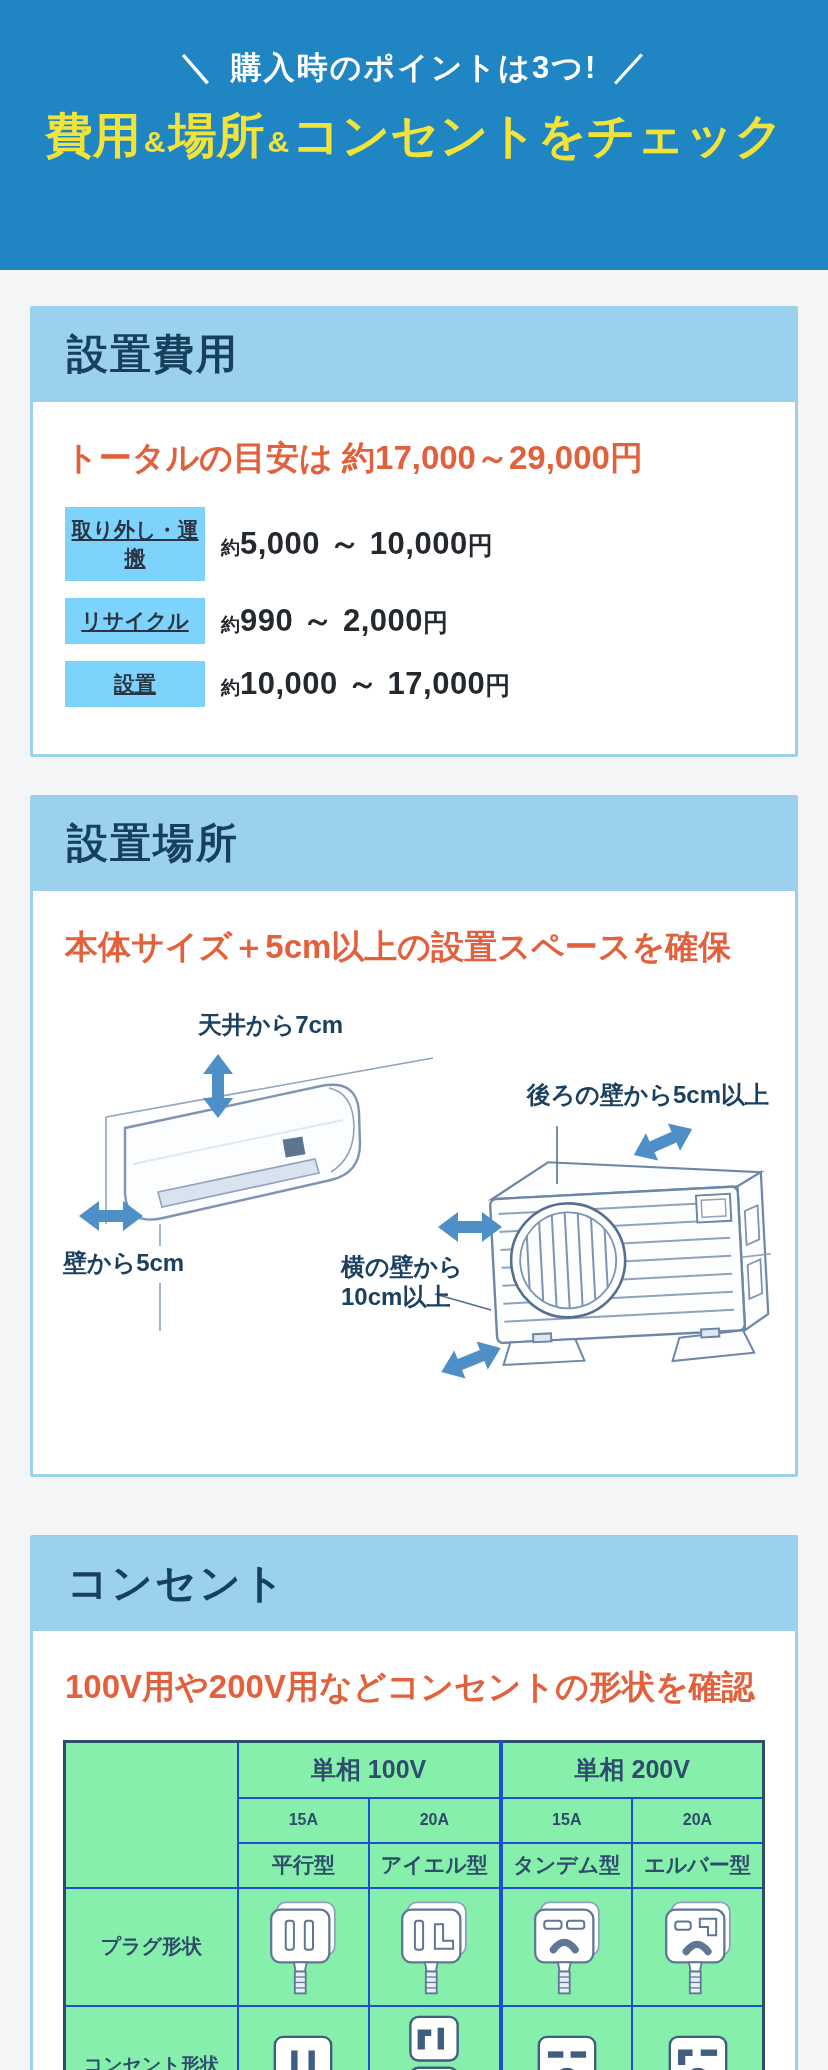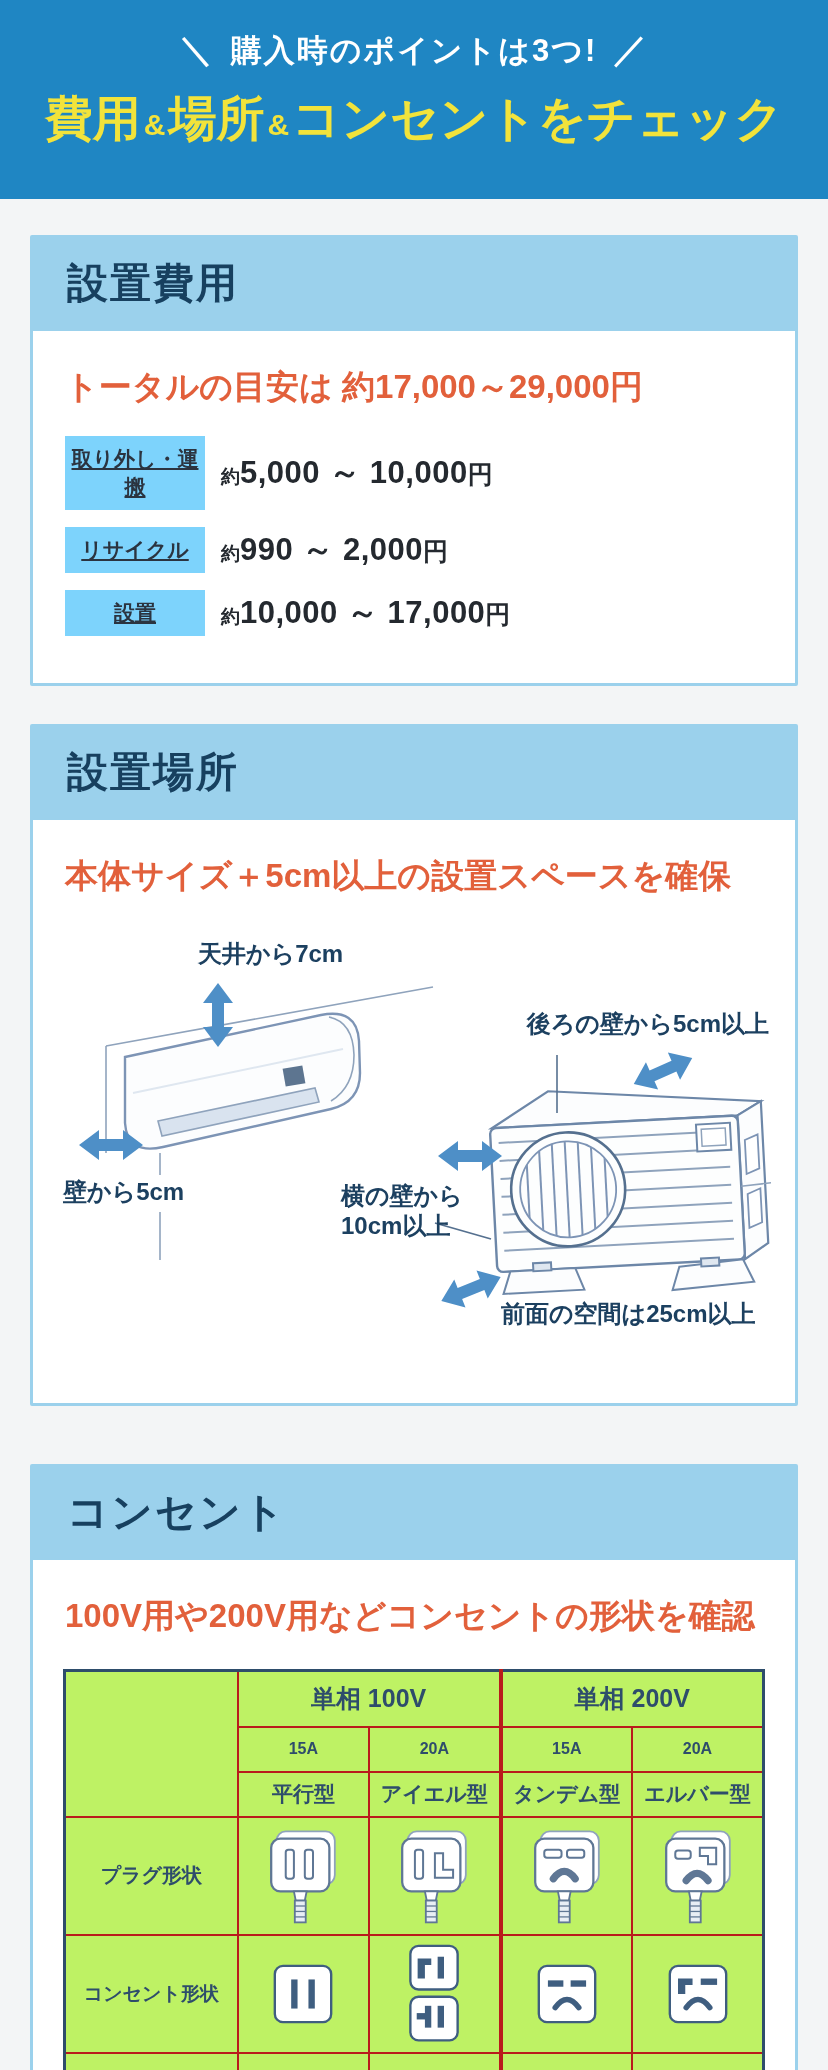--- a/index.html
+++ b/index.html
@@ -5,22 +5,22 @@
   * { box-sizing: border-box; }
   html,body { margin:0; padding:0; }
   body {
     width:828px; min-height:2070px;
     background:#f3f5f6;
     font-family:"Liberation Sans","DejaVu Sans",sans-serif;
     color:#1c4060;
   }
   
   .banner {
-    height:199px; background:#1f86c3; text-align:center;
-    padding-top:27px;
+    height:270px; background:#1f86c3; text-align:center;
+    padding-top:44px;
   }
   .tagline {
     color:#ffffff; font-size:31px; font-weight:bold; letter-spacing:2px;
   }
   .tagline .slash { font-size:34px; font-weight:bold; padding:0 16px; }
   .banner-title {
     margin-top:22px; color:#f2e33b; font-weight:bold;
     font-size:48px; letter-spacing:0px; line-height:1;
   }
   .banner-title .amp { font-size:30px; padding:0 3px; }
@@ -61,22 +61,22 @@
     position:absolute; color:#1c4060; font-size:24px; font-weight:bold;
     white-space:nowrap; line-height:1.25;
   }
 
   
   table.outlet-table {
     border-collapse:collapse; margin:30px auto 6px;
     border:3px solid #2e4d6b; background:#fff;
   }
   .outlet-table td {
-    border:2px solid #b91c1c; text-align:center; vertical-align:middle;
-    color:#2e4d6b; font-weight:bold; background:#bef264; padding:0;
+    border:2px solid #1d4ed8; text-align:center; vertical-align:middle;
+    color:#2e4d6b; font-weight:bold; background:#86efac; padding:0;
   }
   .outlet-table .corner { width:176px; }
   .outlet-table td.c { width:132px; }
   .outlet-table .r-group td { height:56px; font-size:25px; }
   .outlet-table .r-amp td { height:45px; font-size:16px; }
   .outlet-table .r-type td { height:45px; font-size:21px; }
   .outlet-table .r-icon td { height:118px; }
   .outlet-table .r-mark td { height:108px; }
   .outlet-table .rowlab { font-size:20px; }
   .outlet-table .rowlab.long { font-size:19px; }
@@ -209,21 +209,20 @@
         </g>
       </svg>
 
       <div class="dlabel" style="left:135px; top:14px;">天井から7cm</div>
       <div class="dlabel" style="left:0px; top:252px;">壁から5cm</div>
       <div class="dlabel" style="right:2px; top:84px;">後ろの壁から5cm以上</div>
       <div class="dlabel" style="left:278px; top:256px;">
         <div>横の壁から</div>
         <div>10cm以上</div>
       </div>
-      <div class="dlabel" style="left:438px; top:374px;">前面の空間は25cm以上</div>
     </div>
   </div>
 </section>
 
 <section class="card mt58">
   <div class="card-header">
     <h2>コンセント</h2>
   </div>
   <div class="card-body">
     <p class="orange-title">100V用や200V用などコンセントの形状を確認</p>

